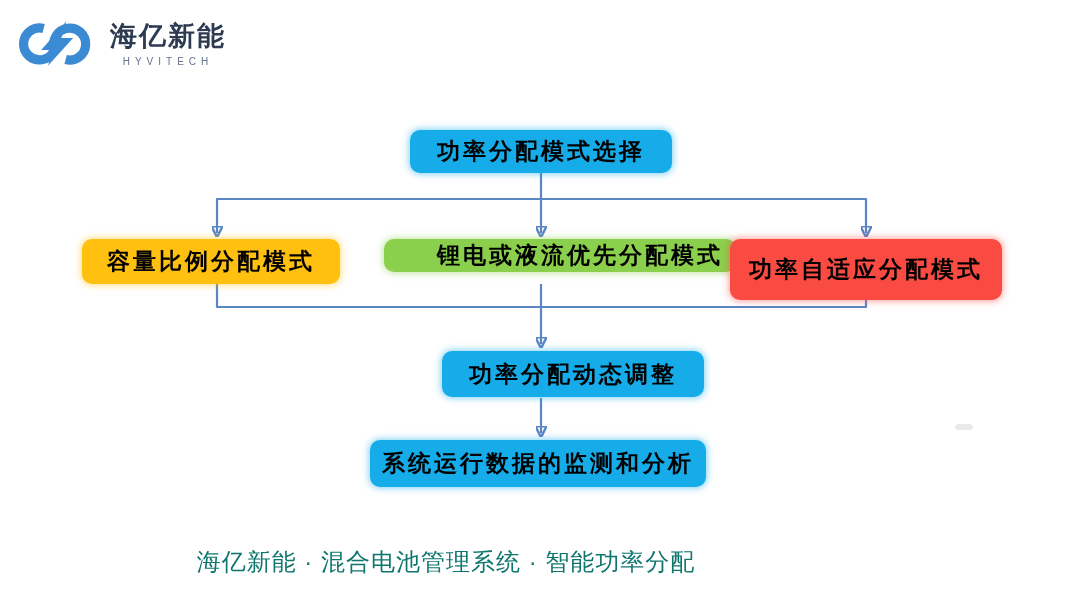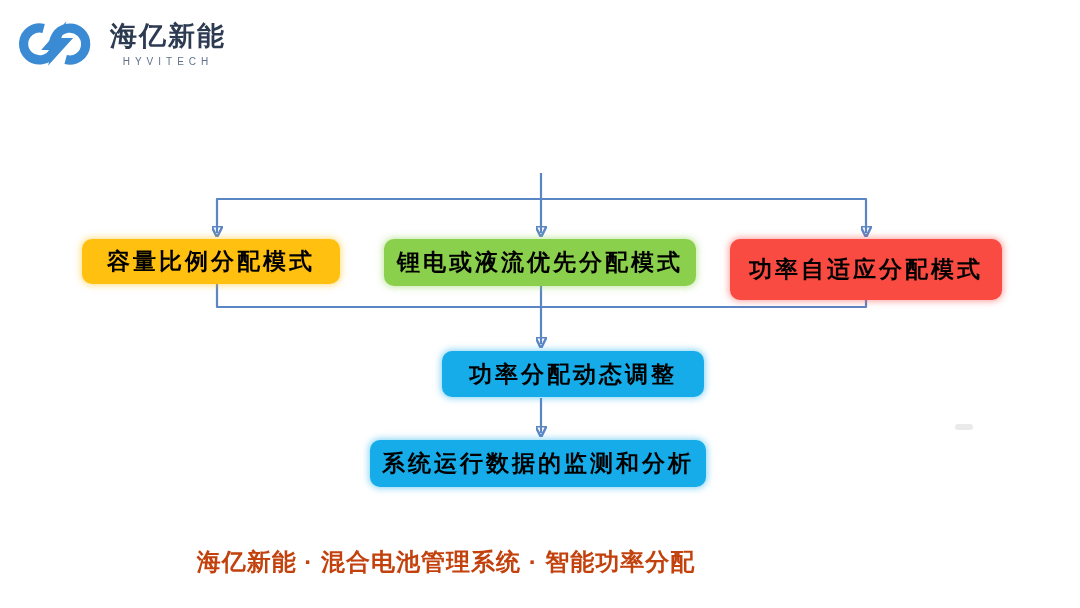--- a/index.html
+++ b/index.html
@@ -20,30 +20,30 @@
     position:absolute;display:flex;align-items:center;justify-content:center;
     border-radius:10px;color:#000;font-weight:700;font-size:23px;letter-spacing:3px;
     white-space:nowrap;
   }
   .glow-blue  {box-shadow:0 0 7px 1px rgba(22,172,234,.55);}
   .glow-yellow{box-shadow:0 0 7px 1px rgba(255,192,16,.55);}
   .glow-green {box-shadow:0 0 7px 1px rgba(139,208,76,.55);}
   .glow-red   {box-shadow:0 0 7px 1px rgba(250,75,66,.55);}
   .node-root   {left:410px;top:130px;width:262px;height:43px;}
   .node-mode-a {left:82px; top:239px;width:258px;height:45px;}
-  .node-mode-b {left:384px;top:239px;width:312px;height:47px;}
+  .node-mode-b {left:384px;top:239px;width:312px;height:33px;padding-left:40px;}
   .node-mode-c {left:730px;top:239px;width:272px;height:61px;}
   .node-adjust {left:410px;top:351px;width:262px;height:46px;}
   .node-monitor{left:370px;top:440px;width:336px;height:47px;}
   
   .smudge{position:absolute;left:955px;top:424px;width:18px;height:6px;border-radius:3px;
           background:#d9d9d9;opacity:.55;filter:blur(.5px);}
   .caption{
     position:absolute;left:0;top:546px;width:892px;text-align:center;
-    font-size:24px;font-weight:700;color:#c2410c;letter-spacing:1px;
+    font-size:24px;font-weight:400;color:#0f766e;letter-spacing:1px;
   }
 </style>
 </head>
 <body>
 
 <div class="page">
 
   <header class="brand">
     <svg width="84" height="68" viewBox="0 0 100 80" aria-hidden="true">
       <g fill="none" stroke="#3a8ad4" stroke-width="11">
@@ -69,20 +69,21 @@
     <path d="M541 199 H217 V233" marker-end="url(#arrow)"></path>
     <path d="M541 199 H866 V233" marker-end="url(#arrow)"></path>
 
     <path d="M217 284 V307 H541"></path>
     <path d="M866 284 V307 H541"></path>
     <path d="M541 284 V344" marker-end="url(#arrow)"></path>
 
     <path d="M541 398 V433" marker-end="url(#arrow)"></path>
   </svg>
 
+  <div class="node node-root glow-blue" style="background-color: rgb(22, 172, 233);">功率分配模式选择</div>
 
   <div class="node node-mode-a glow-yellow" style="background-color: rgb(255, 192, 16);">容量比例分配模式</div>
 
   <div class="node node-mode-b glow-green" style="background-color: rgb(139, 208, 76);">锂电或液流优先分配模式</div>
 
   <div class="node node-mode-c glow-red" style="background-color: rgb(250, 75, 66);">功率自适应分配模式</div>
 
   <div class="node node-adjust glow-blue" style="background-color: rgb(22, 172, 233); margin-left: 32px;">功率分配动态调整</div>
 
   <div class="node node-monitor glow-blue" style="background-color: rgb(22, 172, 233);">系统运行数据的监测和分析</div>

